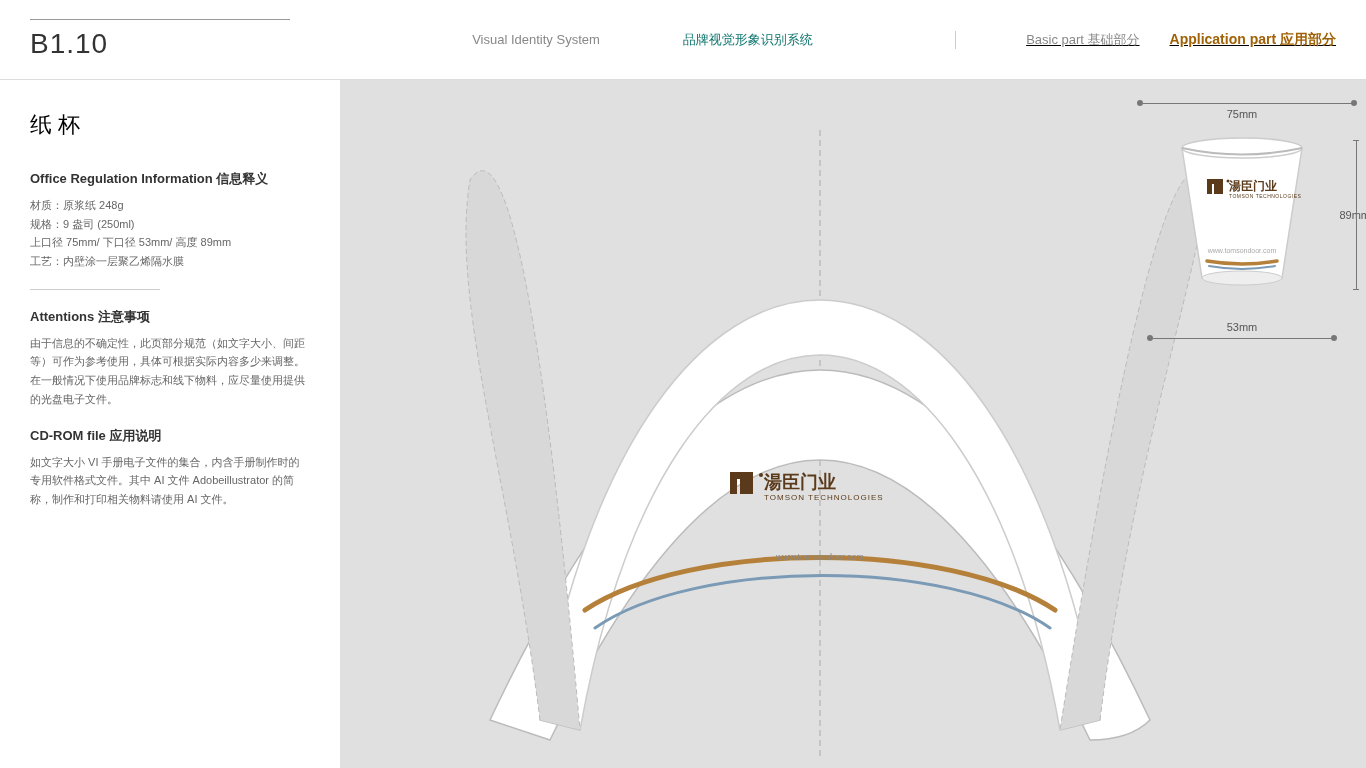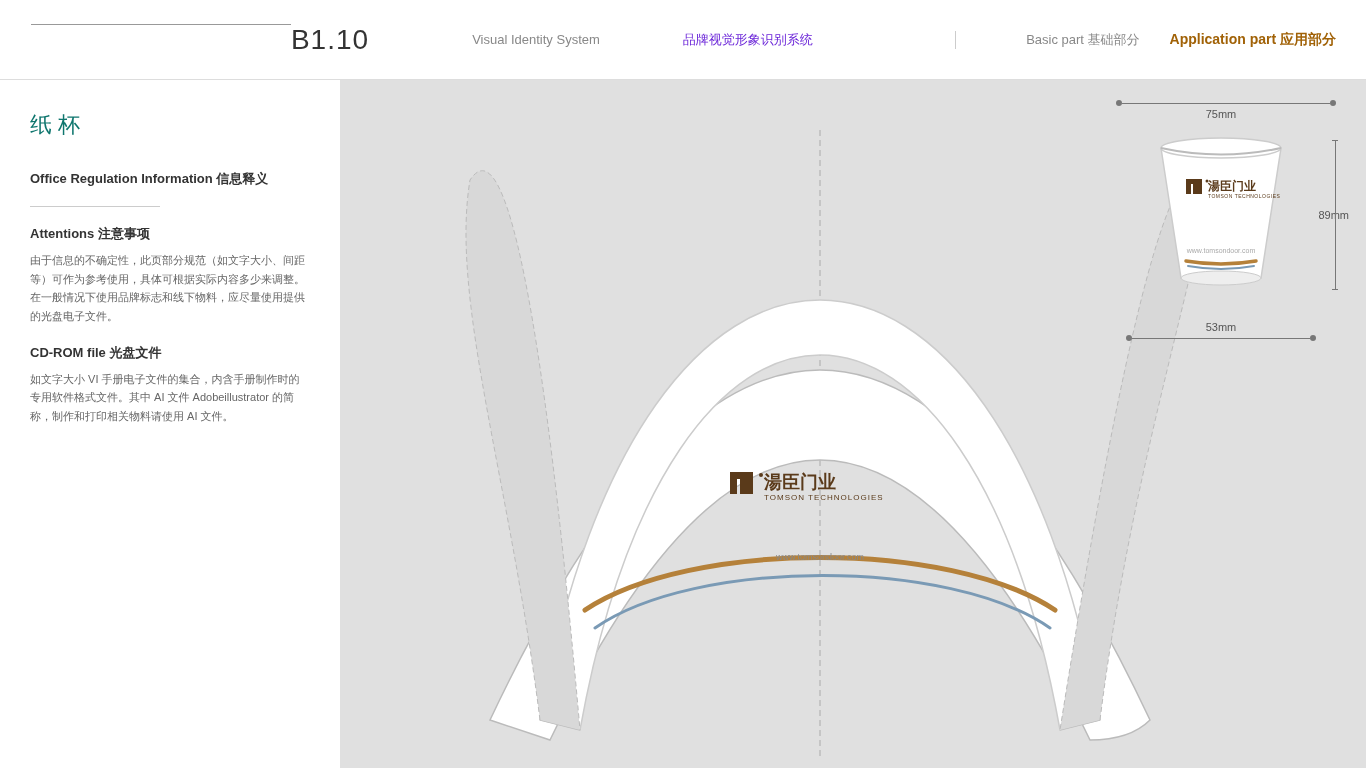--- a/index.html
+++ b/index.html
@@ -18,21 +18,21 @@
       top: 0; left: 0; right: 0;
       height: 80px;
       display: flex;
       align-items: center;
       border-bottom: 1px solid #ddd;
       padding: 0 30px;
     }
     .header-left {
       width: 340px;
       display: flex;
-      flex-direction: row;
+      flex-direction: column;
       justify-content: center;
     }
     .header-line {
       width: 260px;
       height: 1px;
       background: #999;
       margin-bottom: 8px;
     }
     .page-number {
       font-size: 28px;
@@ -48,30 +48,31 @@
       gap: 40px;
       border-right: 1px solid #ccc;
       padding-right: 40px;
     }
     .header-vi {
       font-size: 13px;
       color: #888;
     }
     .header-cn {
       font-size: 13px;
-      color: #6d28d9;
+      color: #0f766e;
       margin-left: 43px;
     }
     .header-right {
       width: 380px;
       display: flex;
       align-items: center;
       justify-content: flex-end;
       gap: 30px;
       padding-left: 40px;
+      text-decoration: underline;
     }
     .header-basic {
       font-size: 13px;
       color: #888;
     }
     .header-app {
       font-size: 14px;
       font-weight: 600;
       color: #a16207;
     }
@@ -81,21 +82,21 @@
       position: absolute;
       top: 80px;
       left: 0;
       width: 340px;
       bottom: 0;
       padding: 30px 30px;
       background: #fff;
     }
     .section-title-main {
       font-size: 22px;
-      color: #0f766e;
+      color: #000000;
       margin-bottom: 30px;
       font-weight: 300;
     }
     .section-heading {
       font-size: 13px;
       font-weight: 700;
       color: #333;
       margin-bottom: 8px;
     }
     .section-body {
@@ -146,27 +147,33 @@
     <span class="header-basic">Basic part  基础部分</span>
     <span class="header-app">Application part  应用部分</span>
   </div>
 </div>
 
 <div class="left-panel">
   <div class="section-title-main">纸 杯</div>
 
   <div class="section-heading">Office Regulation Information 信息释义</div>
 
+  <div class="section-body">
+    <div>材质：原浆纸 248g</div>
+    <div>规格：9 盎司 (250ml)</div>
+    <div>上口径 75mm/ 下口径 53mm/ 高度 89mm</div>
+    <div>工艺：内壁涂一层聚乙烯隔水膜</div>
+  </div>
 
   <div class="section-divider"></div>
 
   <div class="section-heading">Attentions 注意事项</div>
   <div class="section-body">由于信息的不确定性，此页部分规范（如文字大小、间距等）可作为参考使用，具体可根据实际内容多少来调整。在一般情况下使用品牌标志和线下物料，应尽量使用提供的光盘电子文件。</div>
 
-  <div class="section-heading">CD-ROM file 光盘文件</div>
+  <div class="section-heading">CD-ROM file 应用说明</div>
   <div class="section-body">如文字大小 VI 手册电子文件的集合，内含手册制作时的专用软件格式文件。其中 AI 文件 Adobeillustrator 的简称，制作和打印相关物料请使用 AI 文件。</div>
 </div>
 
 <div class="main-area">
 
   <svg class="cup-svg" viewBox="0 0 1026 688" preserveAspectRatio="xMidYMid meet">
 
     <rect width="1026" height="688" fill="#e0e0e0"></rect>
 
     <line x1="480" y1="50" x2="480" y2="680" stroke="#aaa" stroke-width="1" stroke-dasharray="6,4"></line>
@@ -212,21 +219,21 @@
       <text x="34" y="18" font-size="18" fill="#5a3a1a" font-family="serif" font-weight="bold">湯臣门业</text>
 
       <circle cx="31" cy="5" r="2" fill="#5a3a1a"></circle>
       <text x="34" y="30" font-size="8" fill="#5a3a1a" font-family="Arial" letter-spacing="1">TOMSON TECHNOLOGIES</text>
     </g>
 
     <text x="480" y="480" font-size="9" fill="#888" font-family="Arial" text-anchor="middle">www.tomsondoor.com</text>
 
   </svg>
 
-  <div style="position:absolute; top:20px; right:30px; width:230px;">
+  <div style="position:absolute; top:20px; right:9px; width:230px;">
 
     <div style="display:flex; align-items:center; margin-bottom:2px; padding-left:10px;">
       <div style="width:6px;height:6px;border-radius:50%;background:#777;"></div>
       <div style="flex:1;height:1px;background:#777;"></div>
       <div style="width:6px;height:6px;border-radius:50%;background:#777;"></div>
     </div>
     <div style="text-align:center; font-size:11px; color:#555; margin-bottom:3px;">75mm</div>
 
     <div style="position:relative; width:180px; margin:0 auto;">
       

